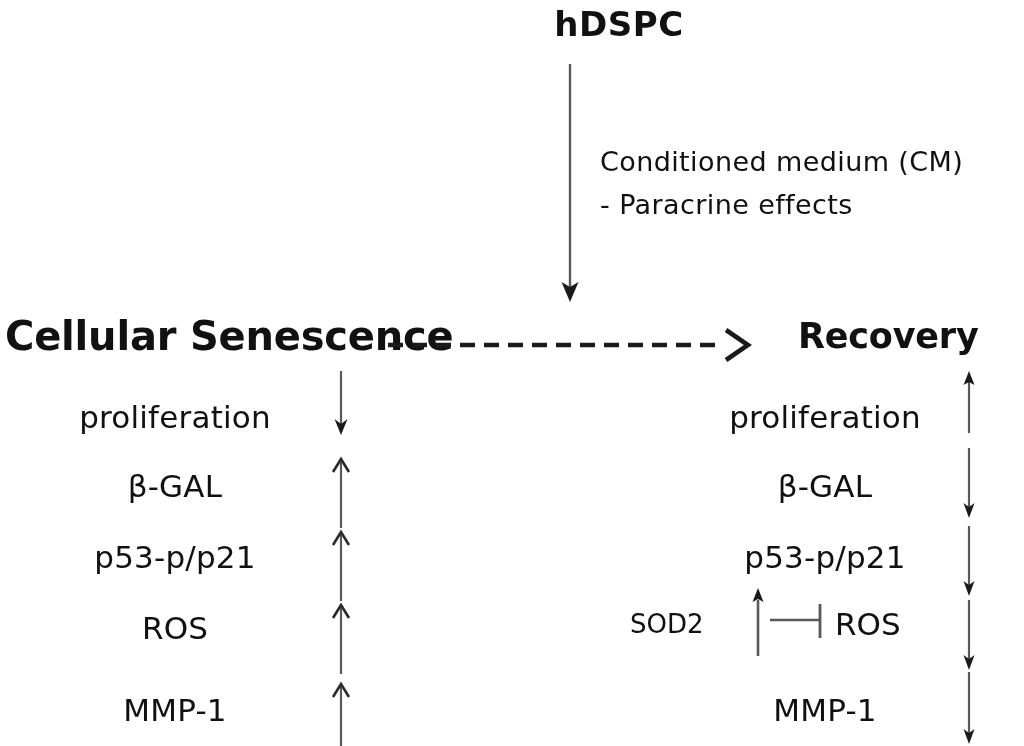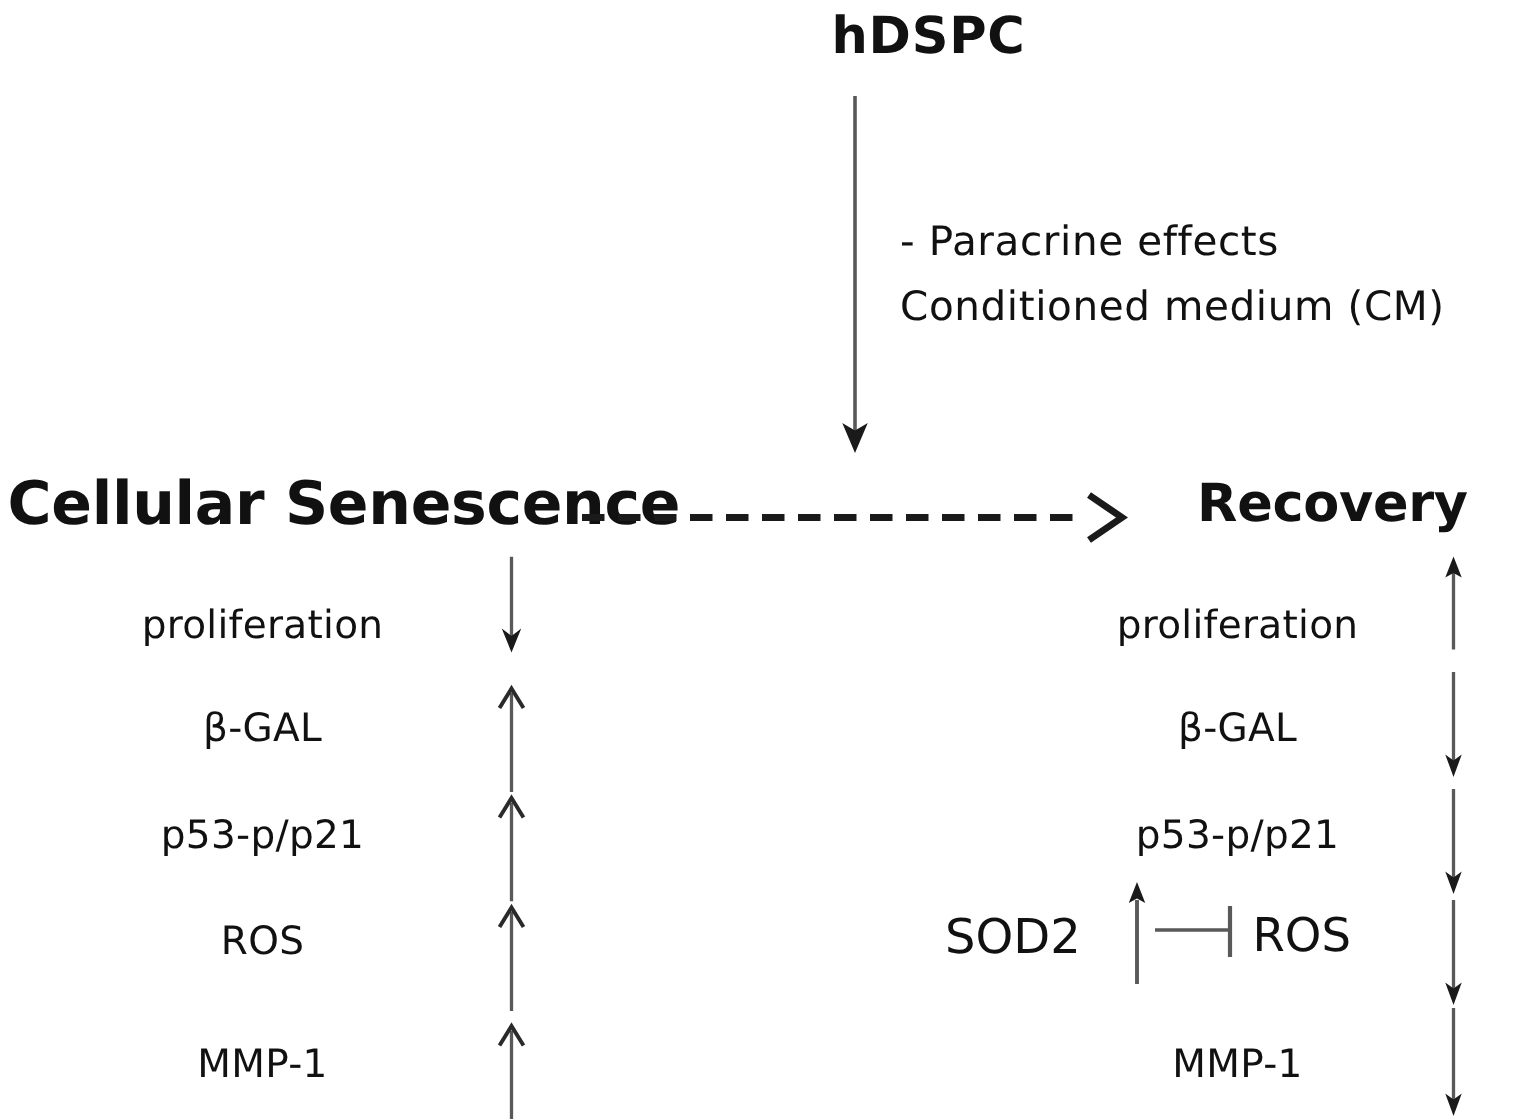--- a/index.html
+++ b/index.html
@@ -84,21 +84,21 @@
     position: absolute;
     left: 386px;
     top: 318px;
     width: 366px;
     height: 46px;
   }
 
   
   .row-label {
     position: absolute;
-    font-size: 26px;
+    font-size: 31px;
     line-height: 40px;
     white-space: nowrap;
     text-align: center;
     letter-spacing: 0.2px;
   }
   .label-left {
     left: 25px;
     width: 300px;
   }
   .label-right {
@@ -118,21 +118,21 @@
     position: absolute;
     left: 630px;
     top: 592px;
     width: 310px;
     height: 80px;
   }
   .sod-label {
     position: absolute;
     left: 0px;
     top: 12px;
-    font-size: 32px;
+    font-size: 26px;
     line-height: 40px;
     white-space: nowrap;
   }
   .ros-label {
     position: absolute;
     left: 205px;
     top: 12px;
     font-size: 31px;
     line-height: 40px;
     white-space: nowrap;
@@ -153,22 +153,22 @@
   </div>
 
   <div class="cm-arrow">
     <svg width="60" height="245" viewBox="0 0 60 245">
       <line x1="30" y1="4" x2="30" y2="228" stroke="#595959" stroke-width="2.4"></line>
       <path d="M30 242 L21.5 222 L30 227 L38.5 222 Z" fill="#1a1a1a"></path>
     </svg>
   </div>
 
   <div class="cm-caption">
+    <div>Conditioned medium (CM)</div>
     <div>- Paracrine effects</div>
-    <div>Conditioned medium (CM)</div>
   </div>
 
   <div class="headline-left">Cellular Senescence</div>
 
   <div class="dashed-connector">
     <svg width="366" height="46" viewBox="0 0 366 46">
       <line x1="2" y1="27" x2="330" y2="27" stroke="#1a1a1a" stroke-width="4.6" stroke-dasharray="15 9" stroke-linecap="butt"></line>
       <polyline points="340,12 362,27 340,42" fill="none" stroke="#1a1a1a" stroke-width="4.6" stroke-linejoin="miter" stroke-linecap="butt"></polyline>
     </svg>
   </div>

